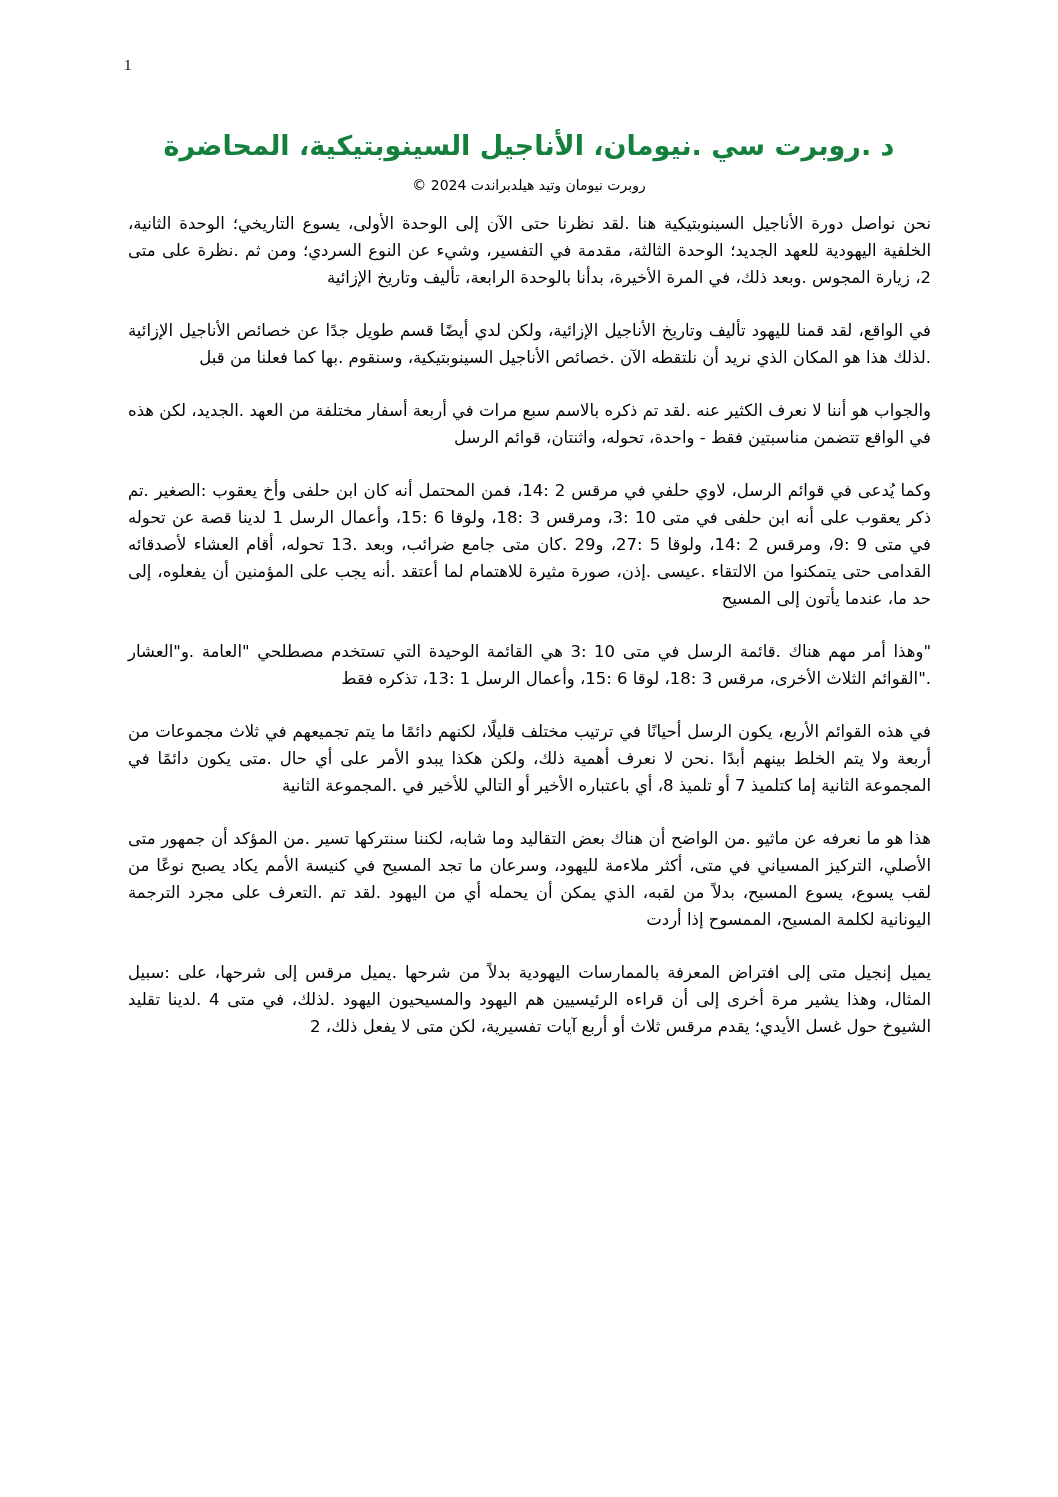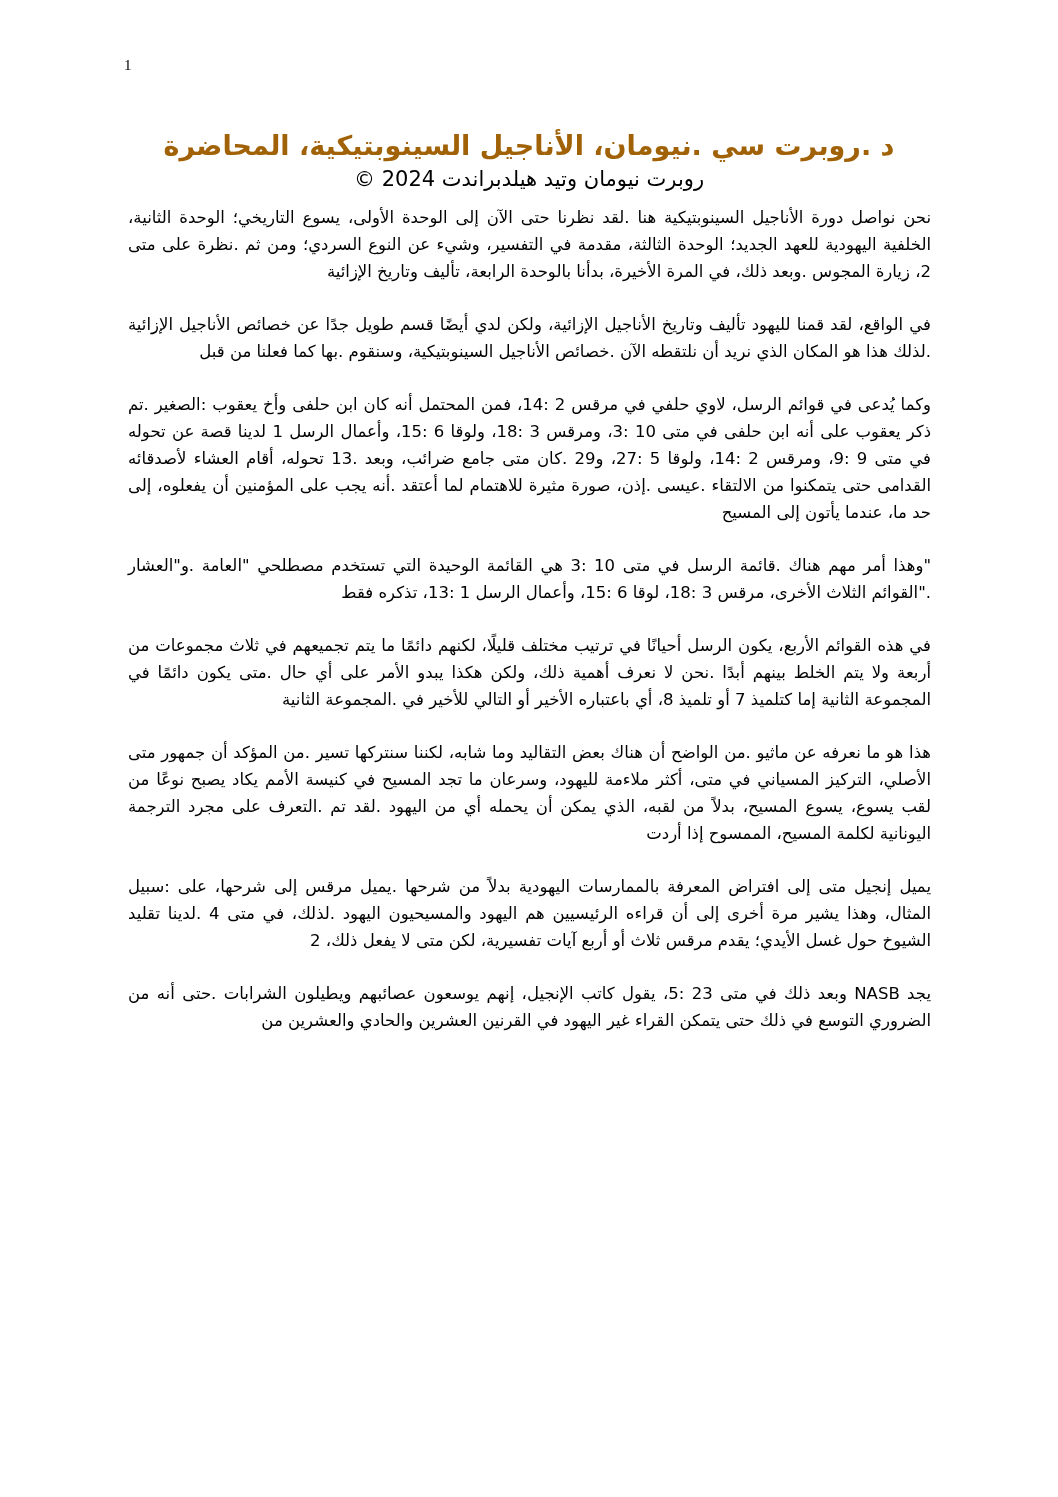--- a/index.html
+++ b/index.html
@@ -29,26 +29,26 @@
   .doc-header {
     padding-top: 126px;
     text-align: center;
   }
   .doc-title {
     margin: 0;
     font-family: "DejaVu Sans", sans-serif;
     font-size: 27px;
     font-weight: bold;
     line-height: 40px;
-    color: #a16207;
+    color: #15803d;
   }
   .title-line { display: block; }
   .copyright-line {
-    margin-top: 0;
-    font-size: 21px;
+    margin-top: 6px;
+    font-size: 14px;
     line-height: 26px;
     letter-spacing: 2px;
     color: #000000;
   }
   .doc-body {
     margin: 12px 127px 0 128px;
     font-size: 16.5px;
     line-height: 27px;
     text-align: justify;
     text-justify: inter-word;
@@ -67,21 +67,21 @@
   <header class="doc-header">
     <h1 class="doc-title">
       <span class="title-line">د .روبرت سي .نيومان، الأناجيل السينوبتيكية، المحاضرة</span>
     </h1>
     <div class="copyright-line">روبرت نيومان وتيد هيلدبراندت 2024 ©</div>
   </header>
 
   <main class="doc-body">
     <p class="para">نحن نواصل دورة الأناجيل السينوبتيكية هنا .لقد نظرنا حتى الآن إلى الوحدة الأولى، يسوع التاريخي؛ الوحدة الثانية، الخلفية اليهودية للعهد الجديد؛ الوحدة الثالثة، مقدمة في التفسير، وشيء عن النوع السردي؛ ومن ثم .نظرة على متى 2، زيارة المجوس .وبعد ذلك، في المرة الأخيرة، بدأنا بالوحدة الرابعة، تأليف وتاريخ الإزائية</p>
     <p class="para">في الواقع، لقد قمنا لليهود تأليف وتاريخ الأناجيل الإزائية، ولكن لدي أيضًا قسم طويل جدًا عن خصائص الأناجيل الإزائية .لذلك هذا هو المكان الذي نريد أن نلتقطه الآن .خصائص الأناجيل السينوبتيكية، وسنقوم .بها كما فعلنا من قبل</p>
+    <p class="para">والجواب هو أننا لا نعرف الكثير عنه .لقد تم ذكره بالاسم سبع مرات في أربعة أسفار مختلفة من العهد .الجديد، لكن هذه في الواقع تتضمن مناسبتين فقط - واحدة، تحوله، واثنتان، قوائم الرسل</p>
     <p class="para">وكما يُدعى في قوائم الرسل، لاوي حلفي في مرقس 2 :14، فمن المحتمل أنه كان ابن حلفى وأخ يعقوب :الصغير .تم ذكر يعقوب على أنه ابن حلفى في متى 10 :3، ومرقس 3 :18، ولوقا 6 :15، وأعمال الرسل 1 لدينا قصة عن تحوله في متى 9 :9، ومرقس 2 :14، ولوقا 5 :27، و29 .كان متى جامع ضرائب، وبعد .13 تحوله، أقام العشاء لأصدقائه القدامى حتى يتمكنوا من الالتقاء .عيسى .إذن، صورة مثيرة للاهتمام لما أعتقد .أنه يجب على المؤمنين أن يفعلوه، إلى حد ما، عندما يأتون إلى المسيح</p>
     <p class="para">"وهذا أمر مهم هناك .قائمة الرسل في متى 10 :3 هي القائمة الوحيدة التي تستخدم مصطلحي "العامة .و"العشار ."القوائم الثلاث الأخرى، مرقس 3 :18، لوقا 6 :15، وأعمال الرسل 1 :13، تذكره فقط</p>
     <p class="para">في هذه القوائم الأربع، يكون الرسل أحيانًا في ترتيب مختلف قليلًا، لكنهم دائمًا ما يتم تجميعهم في ثلاث مجموعات من أربعة ولا يتم الخلط بينهم أبدًا .نحن لا نعرف أهمية ذلك، ولكن هكذا يبدو الأمر على أي حال .متى يكون دائمًا في المجموعة الثانية إما كتلميذ 7 أو تلميذ 8، أي باعتباره الأخير أو التالي للأخير في .المجموعة الثانية</p>
     <p class="para">هذا هو ما نعرفه عن ماثيو .من الواضح أن هناك بعض التقاليد وما شابه، لكننا سنتركها تسير .من المؤكد أن جمهور متى الأصلي، التركيز المسياني في متى، أكثر ملاءمة لليهود، وسرعان ما تجد المسيح في كنيسة الأمم يكاد يصبح نوعًا من لقب يسوع، يسوع المسيح، بدلاً من لقبه، الذي يمكن أن يحمله أي من اليهود .لقد تم .التعرف على مجرد الترجمة اليونانية لكلمة المسيح، الممسوح إذا أردت</p>
     <p class="para">يميل إنجيل متى إلى افتراض المعرفة بالممارسات اليهودية بدلاً من شرحها .يميل مرقس إلى شرحها، على :سبيل المثال، وهذا يشير مرة أخرى إلى أن قراءه الرئيسيين هم اليهود والمسيحيون اليهود .لذلك، في متى 4 .لدينا تقليد الشيوخ حول غسل الأيدي؛ يقدم مرقس ثلاث أو أربع آيات تفسيرية، لكن متى لا يفعل ذلك، 2</p>
-    <p class="para">يجد NASB وبعد ذلك في متى 23 :5، يقول كاتب الإنجيل، إنهم يوسعون عصائبهم ويطيلون الشرابات .حتى أنه من الضروري التوسع في ذلك حتى يتمكن القراء غير اليهود في القرنين العشرين والحادي والعشرين من</p>
   </main>
 
 </div>
 
 </body></html>

